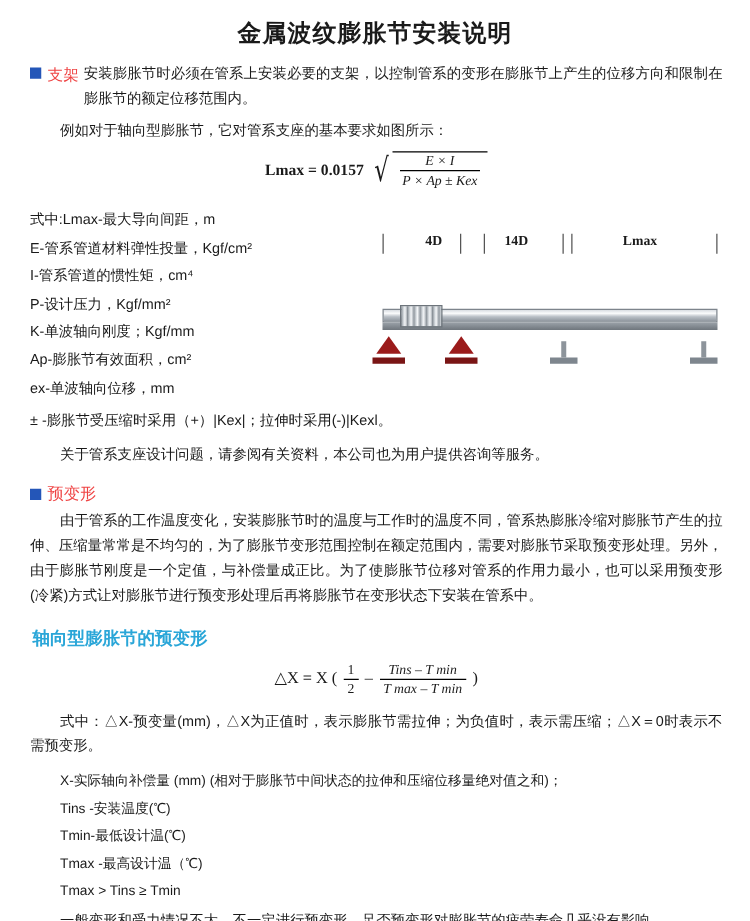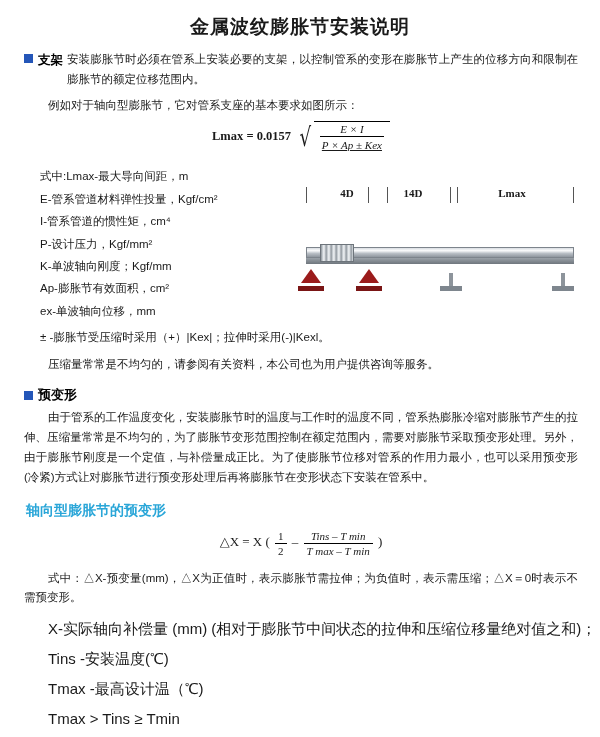--- a/index.html
+++ b/index.html
@@ -52,22 +52,22 @@
   .bluesq {
     display: inline-block;
     width: 9px;
     height: 9px;
     background: #2456b8;
     margin-right: 5px;
     margin-top: 4px;
     flex: none;
   }
   .sec-label {
-    color: #000000;
-    font-weight: bold;
+    color: #ef4444;
+    font-weight: normal;
     font-size: 12.5px;
     flex: none;
     margin-right: 4px;
   }
   .sec-body {
     flex: 1;
     text-align: justify;
   }
   .sec-only {
     display: flex;
@@ -124,26 +124,25 @@
   }
   .frac .num {
     display: block;
     border-bottom: 1px solid #000;
     padding: 0 2px 1px 2px;
     margin-bottom: 1px;
   }
   .frac .den {
     display: block;
     padding: 1px 2px 0 2px;
-    text-decoration: underline;
   }
   .deflist {
     font-size: 11.5px;
     line-height: 1.95;
-    margin: 4px 0 0 16px;
+    margin: 4px 0 0 0;
   }
   .deflist div {
     white-space: nowrap;
   }
   .mid-wrap {
     display: flex;
     align-items: flex-start;
     justify-content: space-between;
   }
   .mid-left {
@@ -281,21 +280,21 @@
     padding: 0 3px 1px 3px;
   }
   .frac-plain .den {
     display: block;
     padding: 1px 3px 0 3px;
   }
   .italic {
     font-style: italic;
   }
   .tight-list {
-    font-size: 15px;
+    font-size: 11px;
     line-height: 2.0;
     margin: 2px 0 0 0;
     padding-left: 24px;
   }
   .tight-list div { white-space: nowrap; }
   .note-line {
     font-size: 11.5px;
     line-height: 1.72;
     margin: 4px 0 0 0;
     text-indent: 24px;
@@ -381,21 +380,21 @@
             </div>
           </div>
         </div>
       </div>
     </div>
 
     <div class="deflist" style="line-height:1.95;">
       <div>± -膨胀节受压缩时采用（+）|Kex|；拉伸时采用(-)|Kexl。</div>
     </div>
 
-    <p class="para indent2" style="margin-top:6px;">压缩量常常是不均匀的，请参阅有关资料，本公司也为用户提供咨询等服务。</p>
+    <p class="para indent2" style="margin-top:6px;">关于管系支座设计问题，请参阅有关资料，本公司也为用户提供咨询等服务。</p>
 
     <div class="sec-only">
       <span class="bluesq" style="margin-top:0;"></span>
       <span class="sec-label">预变形</span>
     </div>
     <p class="para indent2">由于管系的工作温度变化，安装膨胀节时的温度与工作时的温度不同，管系热膨胀冷缩对膨胀节产生的拉伸、压缩量常常是不均匀的，为了膨胀节变形范围控制在额定范围内，需要对膨胀节采取预变形处理。另外，由于膨胀节刚度是一个定值，与补偿量成正比。为了使膨胀节位移对管系的作用力最小，也可以采用预变形(冷紧)方式让对膨胀节进行预变形处理后再将膨胀节在变形状态下安装在管系中。</p>
 
     <div class="subhead">轴向型膨胀节的预变形</div>
 
     <div class="eq-center">
@@ -410,20 +409,21 @@
         <span class="den">T max – T min</span>
       </span>
       <span>)</span>
     </div>
 
     <p class="para indent2">式中：△X-预变量(mm)，△X为正值时，表示膨胀节需拉伸；为负值时，表示需压缩；△X＝0时表示不需预变形。</p>
 
     <div class="tight-list">
       <div>X-实际轴向补偿量 (mm) (相对于膨胀节中间状态的拉伸和压缩位移量绝对值之和)；</div>
       <div>Tins -安装温度(℃)</div>
+      <div>Tmin-最低设计温(℃)</div>
       <div>Tmax -最高设计温（℃)</div>
       <div>Tmax &gt; Tins ≥ Tmin</div>
     </div>
 
     <p class="note-line">一般变形和受力情况不大，不一定进行预变形，足否预变形对膨胀节的疲劳寿命几乎没有影响。</p>
 
   </div>
 </div>
 
 </body></html>

